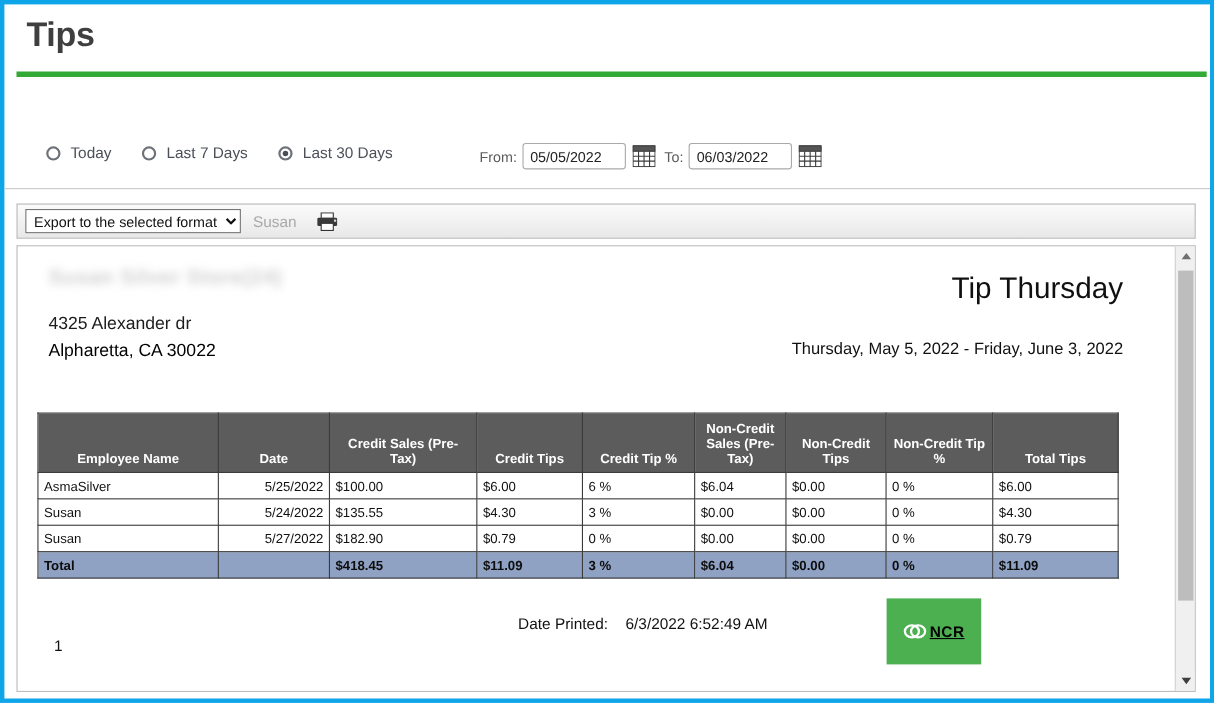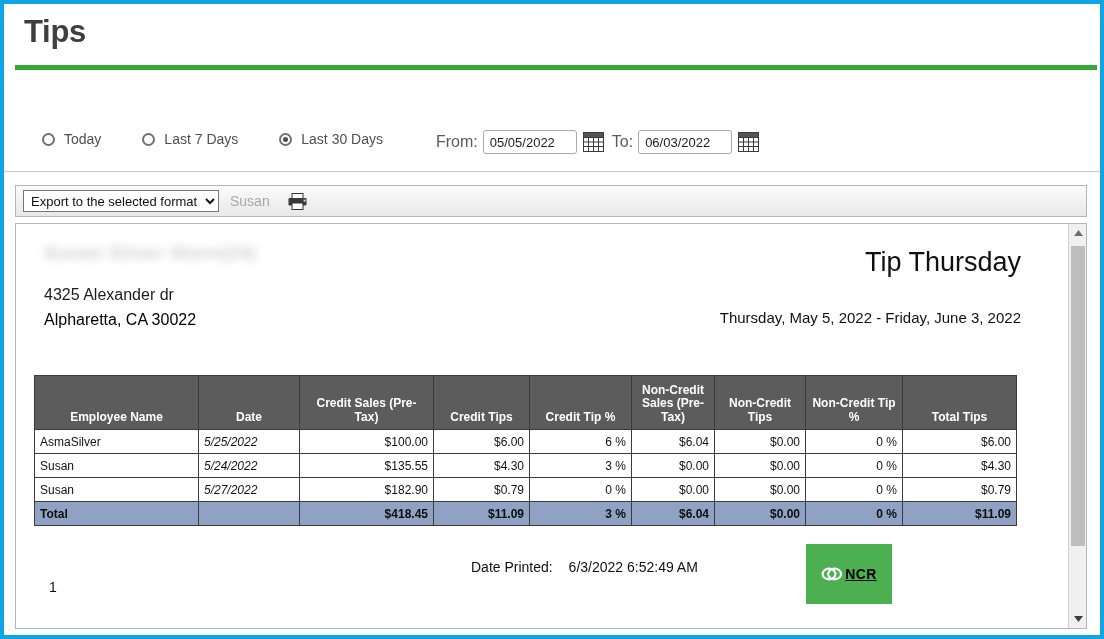--- a/index.html
+++ b/index.html
@@ -37,21 +37,21 @@
   .filter-bar {
     position: absolute;
     left: 0; top: 110px;
     width: 1104px; height: 58px;
     border-bottom: 1px solid #c8c8c8;
   }
   .radio-group {
     position: absolute;
     left: 38px; top: 17px;
     display: flex; align-items: center;
-    gap: 13px;
+    gap: 0px;
   }
   .radio-item {
     display: flex; align-items: center;
     margin-right: 28px;
     cursor: default;
   }
   .radio-dot {
     width: 13px; height: 13px;
     border-radius: 50%;
     border: 2px solid #6d7278;
@@ -73,21 +73,21 @@
     font-size: 14px;
     color: #4b5058;
   }
 
   .date-group {
     position: absolute;
     left: 432px; top: 16px;
     display: flex; align-items: center;
   }
   .date-lbl {
-    font-size: 16px;
+    font-size: 13px;
     color: #5b5b5b;
     margin-right: 5px;
   }
   .date-input {
     width: 94px; height: 24px;
     border: 1px solid #a9a9a9;
     border-radius: 3px;
     background: #fff;
     font-family: "Liberation Sans", sans-serif;
     font-size: 13px;
@@ -229,22 +229,22 @@
     text-align: center;
     height: 54px;
     line-height: 1.12;
     padding-bottom: 5px;
   }
   .tip-table tbody td {
     background: #ffffff;
     color: #111111;
     vertical-align: middle;
   }
-  .tip-table td.num { text-align: right; }
-  .tip-table td.ctr { text-align: left; font-style: italic; }
+  .tip-table td.num { text-align: left; }
+  .tip-table td.ctr { text-align: right; }
   .tip-table tr.total-row td {
     background: #8fa2c3;
     font-weight: bold;
     color: #0d0d0d;
   }
 
   .date-printed {
     position: absolute;
     left: 455px; top: 335px;
     font-size: 14px; color: #111;

